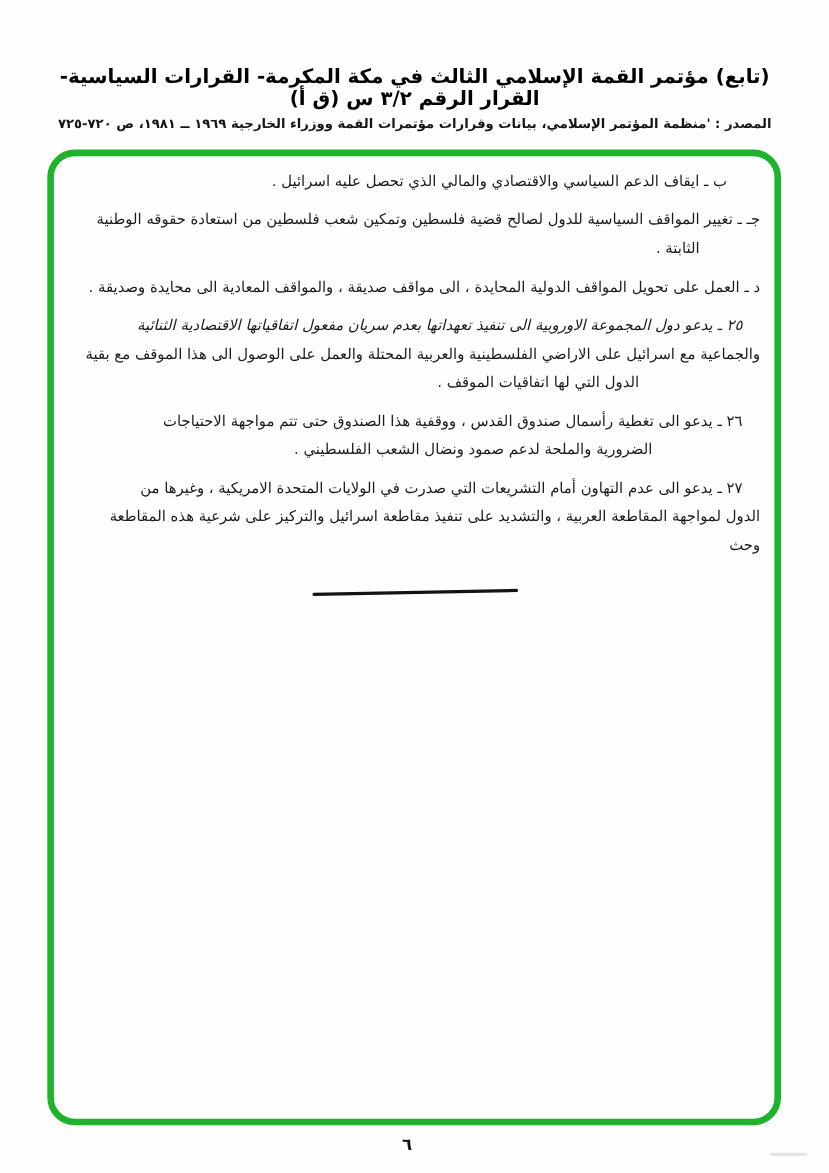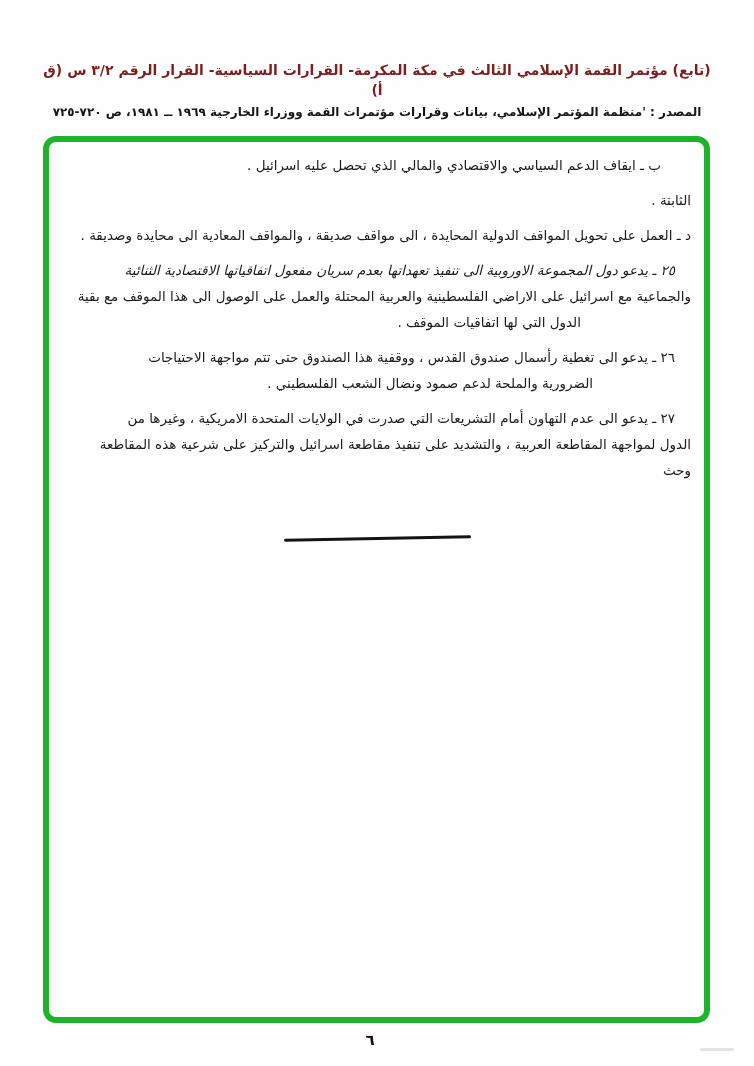--- a/index.html
+++ b/index.html
@@ -12,40 +12,40 @@
     overflow:hidden;
   }
   
   .header{
     position:absolute;
     left:40px;top:60px;width:674px;
     direction:rtl;
     text-align:center;
   }
   .title{
-    font-size:14px;
+    font-size:18px;
     font-weight:bold;
-    color:#7f1d1d;
+    color:#000000;
     letter-spacing:0;
     line-height:20px;
   }
   .source{
     margin-top:5px;
     font-size:12px;
     font-weight:bold;
     color:#161616;
     line-height:15px;
   }
   
   .frame{
     position:absolute;
     left:43px;top:136px;
     width:667px;height:887px;
     border:6px solid var(--accent,#1db32a);
-    border-radius:13px;
+    border-radius:25px;
     box-sizing:border-box;
   }
   
   .content{
     position:absolute;
     top:10px;right:13px;left:25px;
     direction:rtl;
   }
   .para{
     font-size:13.5px;
@@ -104,20 +104,21 @@
   </div>
 
   <div class="frame">
     <div class="content">
 
         <div class="para">
           <div class="line">ب ـ ايقاف الدعم السياسي والاقتصادي والمالي الذي تحصل عليه اسرائيل .</div>
         </div>
 
         <div class="para">
+          <div class="line">جـ ـ تغيير المواقف السياسية للدول لصالح قضية فلسطين وتمكين شعب فلسطين من استعادة حقوقه الوطنية</div>
           <div class="line">الثابتة .</div>
         </div>
 
         <div class="para">
           <div class="line">د ـ العمل على تحويل المواقف الدولية المحايدة ، الى مواقف صديقة ، والمواقف المعادية الى محايدة وصديقة .</div>
         </div>
 
         <div class="para">
           <div class="line">٢٥ ـ يدعو دول المجموعة الاوروبية الى تنفيذ تعهداتها بعدم سريان مفعول اتفاقياتها الاقتصادية الثنائية</div>
           <div class="line">والجماعية مع اسرائيل على الاراضي الفلسطينية والعربية المحتلة والعمل على الوصول الى هذا الموقف مع بقية</div>

